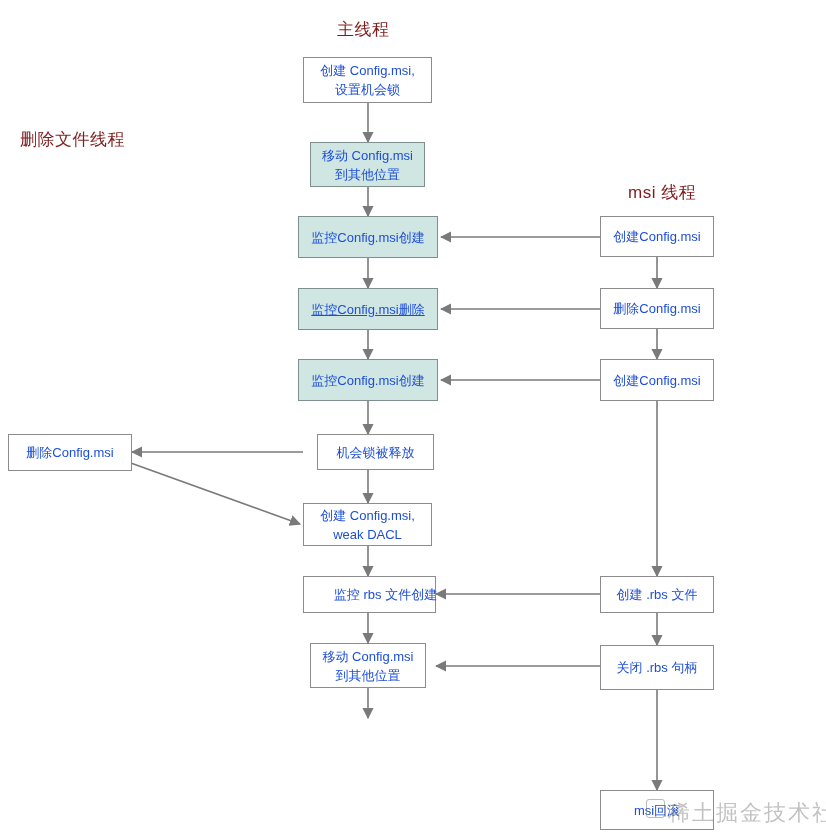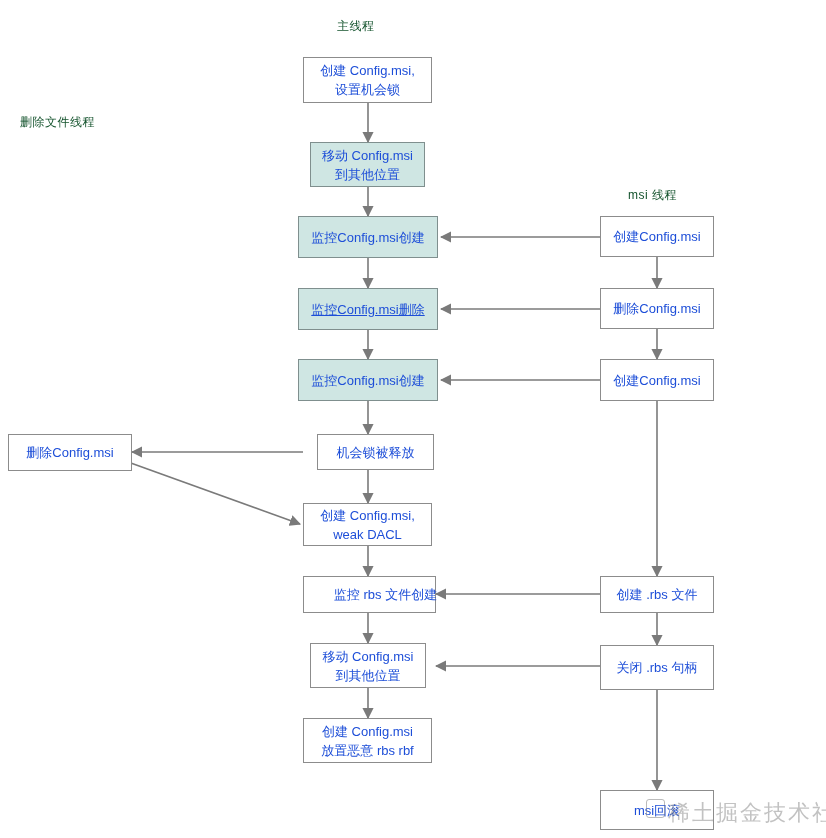--- a/index.html
+++ b/index.html
@@ -12,22 +12,22 @@
   }
   #canvas {
     position: relative;
     width: 826px;
     height: 838px;
     background: #ffffff;
     overflow: hidden;
   }
   .swimlane-label {
     position: absolute;
-    font-size: 12px;
-    color: #14532d;
+    font-size: 17px;
+    color: #7f1d1d;
     white-space: nowrap;
     letter-spacing: 0.5px;
   }
   .node {
     position: absolute;
     box-sizing: border-box;
     border: 1px solid #8c8c8c;
     background: #ffffff;
     color: #1d4ed8;
     font-size: 13px;
@@ -69,22 +69,22 @@
     border: 1.5px solid rgba(120,120,120,0.5);
     border-radius: 3px;
   }
 </style>
 </head>
 <body>
 
 <div id="canvas">
 
   <div class="swimlane-label" style="left:337px; top:18px;">主线程</div>
-  <div class="swimlane-label" style="left:20px; top:114px;">删除文件线程</div>
-  <div class="swimlane-label" style="left:628px; top:187px;">msi 线程</div>
+  <div class="swimlane-label" style="left:20px; top:128px;">删除文件线程</div>
+  <div class="swimlane-label" style="left:628px; top:181px;">msi 线程</div>
 
   <svg class="edges" viewBox="0 0 826 838">
     <defs>
       <marker id="arrow" viewBox="0 0 10 10" refX="9" refY="5" markerWidth="7" markerHeight="7" orient="auto-start-reverse">
         <path d="M 0 0 L 10 5 L 0 10 z" fill="#7a7a7a"></path>
       </marker>
     </defs>
     <g stroke="#7a7a7a" stroke-width="1.6" fill="none" marker-end="url(#arrow)">
 
       <line x1="368" y1="103" x2="368" y2="142"></line>
@@ -148,24 +148,20 @@
 
   <div class="node" style="left:303px; top:576px; width:133px; height:37px;padding-left:32px;">
     <span class="ln">监控 rbs 文件创建</span>
   </div>
 
   <div class="node" style="left:310px; top:643px; width:116px; height:45px;">
     <span class="ln">移动 Config.msi</span>
     <span class="ln">到其他位置</span>
   </div>
 
-  <div class="node" style="left:303px; top:718px; width:129px; height:45px;">
-    <span class="ln">创建 Config.msi</span>
-    <span class="ln">放置恶意 rbs rbf</span>
-  </div>
 
   <div class="node" style="left:8px; top:434px; width:124px; height:37px;">
     <span class="ln">删除Config.msi</span>
   </div>
 
   <div class="node" style="left:600px; top:216px; width:114px; height:41px;">
     <span class="ln">创建Config.msi</span>
   </div>
 
   <div class="node" style="left:600px; top:288px; width:114px; height:41px;">

